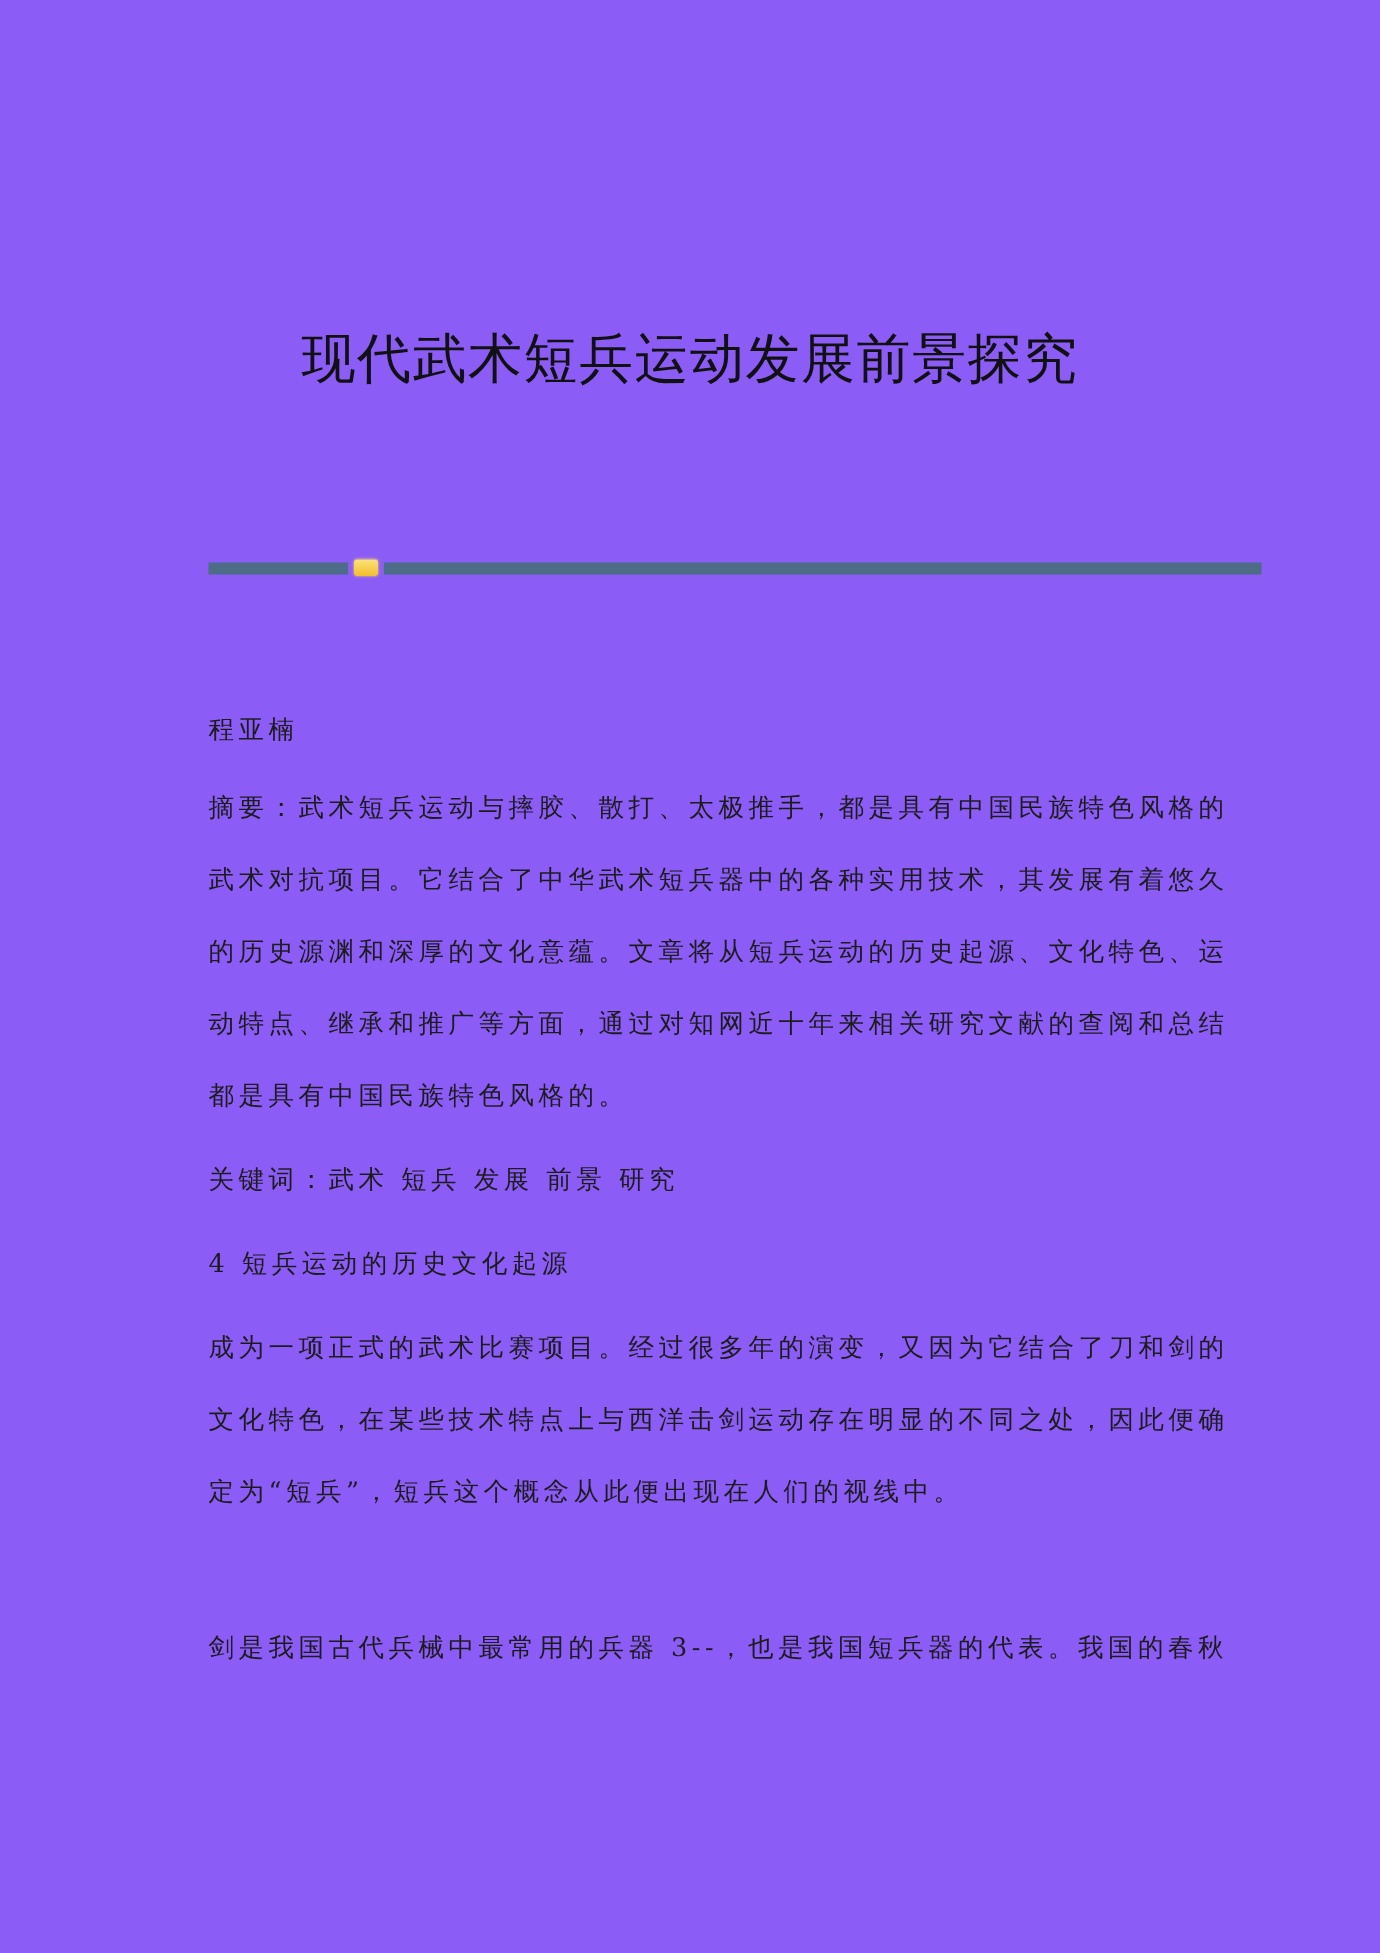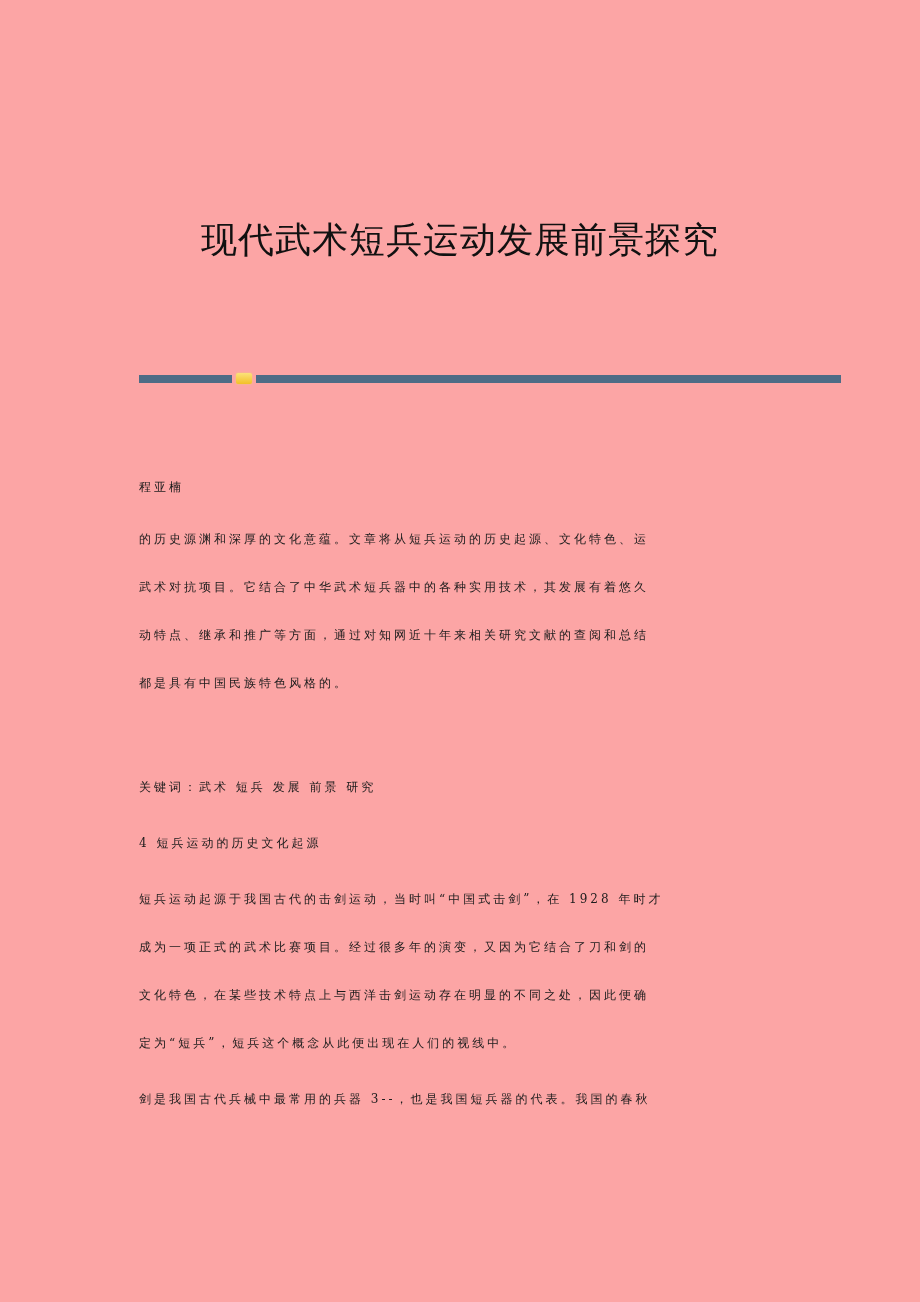--- a/index.html
+++ b/index.html
@@ -14,21 +14,21 @@
       overflow: hidden;
       font-family: "DejaVu Serif", "Liberation Serif", serif;
       color: #1a1a1a;
     }
     .page {
       position: absolute;
       left: 0;
       top: 0;
       width: 920px;
       height: 1302px;
-      background: #fca5a5;
+      background: #8b5cf6;
     }
     .title {
       position: absolute;
       left: 0;
       top: 214px;
       width: 920px;
       text-align: center;
       font-family: "DejaVu Sans", "Liberation Sans", sans-serif;
       font-size: 36px;
       font-weight: normal;
@@ -67,21 +67,21 @@
       width: 16px;
       height: 11px;
       background: linear-gradient(#fbe27a, #f2c028);
       border-radius: 2px;
       box-shadow: 0 0 2px #f0d070;
     }
     .body-text {
       position: absolute;
       left: 139px;
       width: 645px;
-      font-size: 12px;
+      font-size: 17px;
       line-height: 48px;
       letter-spacing: 3px;
       color: #1c1c1c;
       margin: 0;
       text-align: justify;
     }
     .author { top: 463px; }
     .abstract { top: 515px; }
     .keywords { top: 763px; }
     .section-heading { top: 819px; }
@@ -101,32 +101,32 @@
 
   <div class="divider">
     <div class="bar-left"></div>
     <div class="ornament"></div>
     <div class="bar-right"></div>
   </div>
 
   <p class="body-text author">程亚楠</p>
 
   <div class="body-text abstract">
+    <span class="line">摘要：武术短兵运动与摔胶、散打、太极推手，都是具有中国民族特色风格的</span>
+    <span class="line">武术对抗项目。它结合了中华武术短兵器中的各种实用技术，其发展有着悠久</span>
     <span class="line">的历史源渊和深厚的文化意蕴。文章将从短兵运动的历史起源、文化特色、运</span>
-    <span class="line">武术对抗项目。它结合了中华武术短兵器中的各种实用技术，其发展有着悠久</span>
     <span class="line">动特点、继承和推广等方面，通过对知网近十年来相关研究文献的查阅和总结</span>
     <span class="line">都是具有中国民族特色风格的。</span>
   </div>
 
   <p class="body-text keywords">关键词：武术 短兵 发展 前景 研究</p>
 
   <h2 class="body-text section-heading" style="font-weight:normal;">4 短兵运动的历史文化起源</h2>
 
   <div class="body-text para1">
-    <span class="line">短兵运动起源于我国古代的击剑运动，当时叫“中国式击剑”，在 1928 年时才</span>
     <span class="line">成为一项正式的武术比赛项目。经过很多年的演变，又因为它结合了刀和剑的</span>
     <span class="line">文化特色，在某些技术特点上与西洋击剑运动存在明显的不同之处，因此便确</span>
     <span class="line">定为“短兵”，短兵这个概念从此便出现在人们的视线中。</span>
   </div>
 
   <div class="body-text para2">
     <span class="line">剑是我国古代兵械中最常用的兵器 3--，也是我国短兵器的代表。我国的春秋</span>
   </div>
 
 </div>

